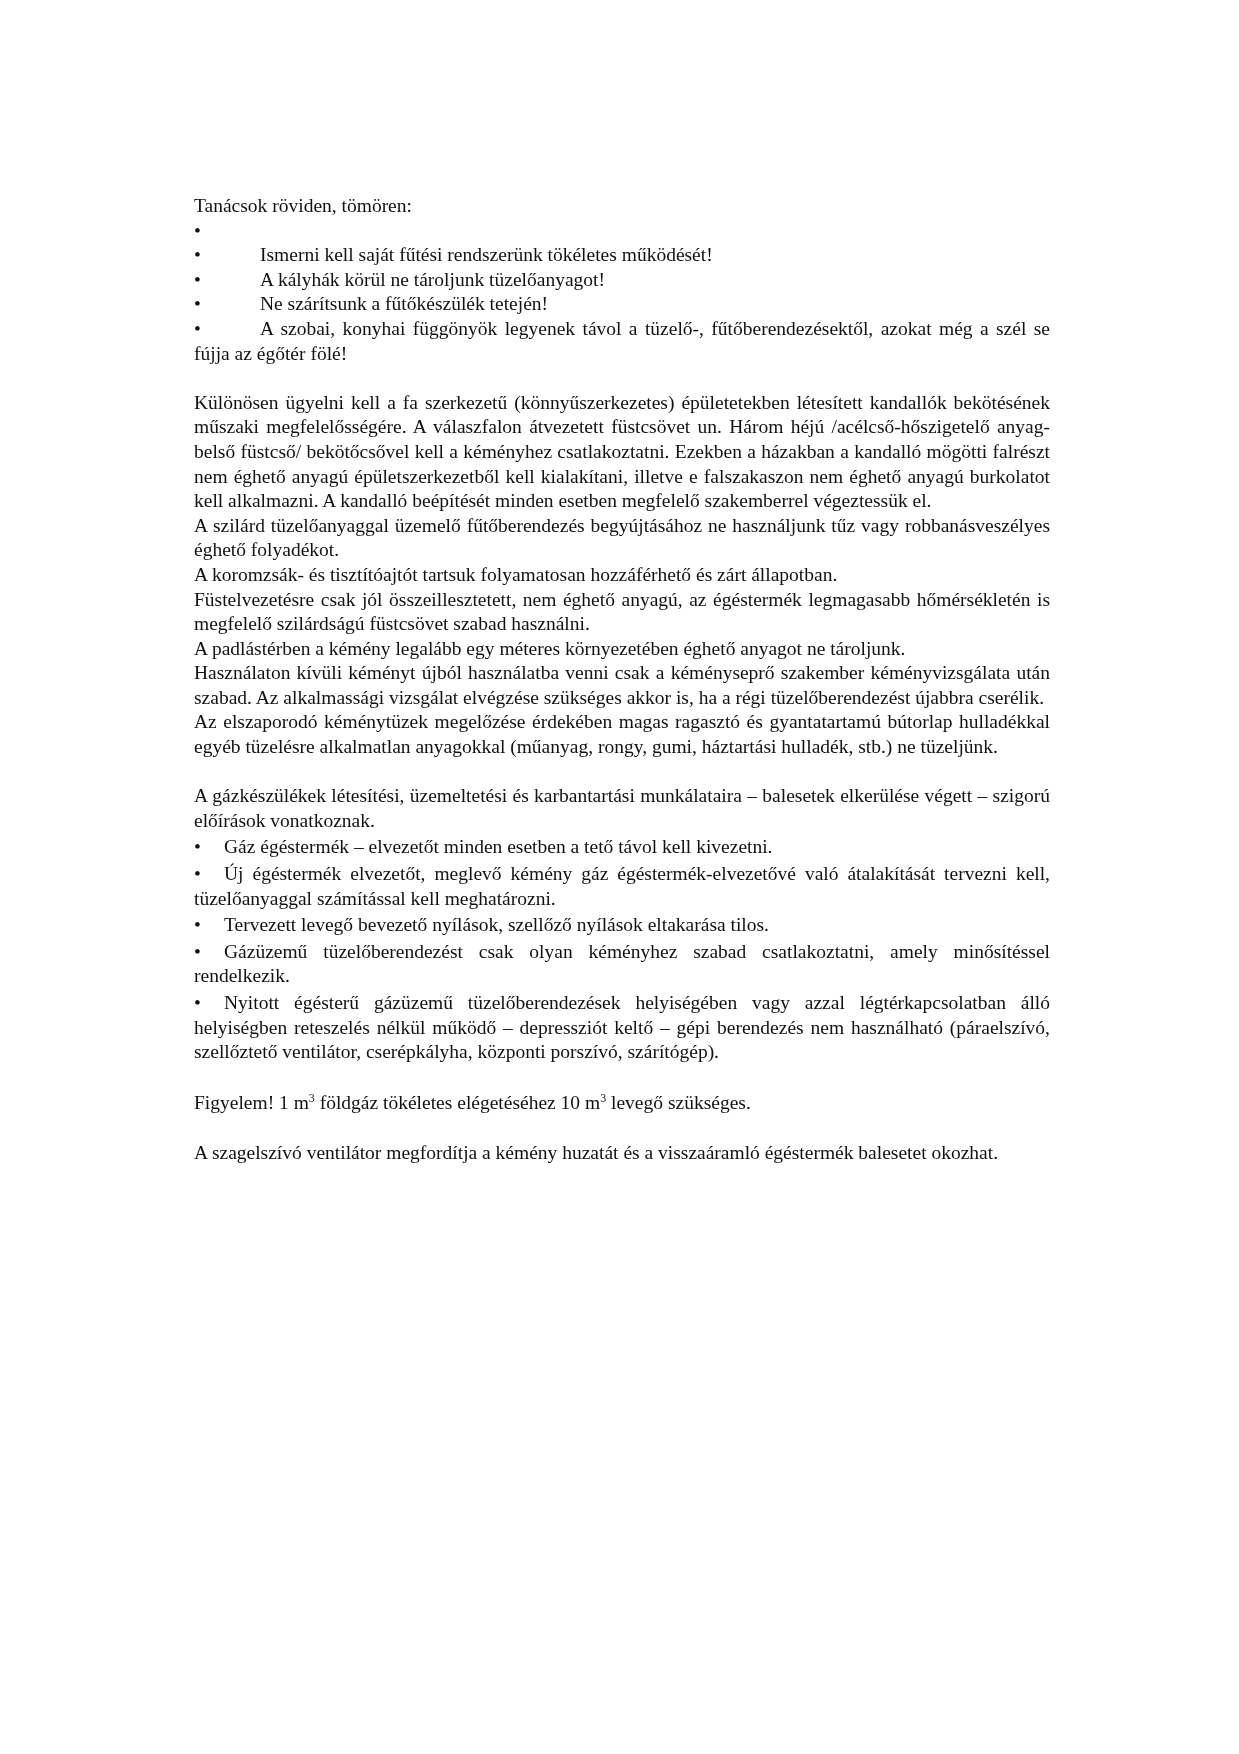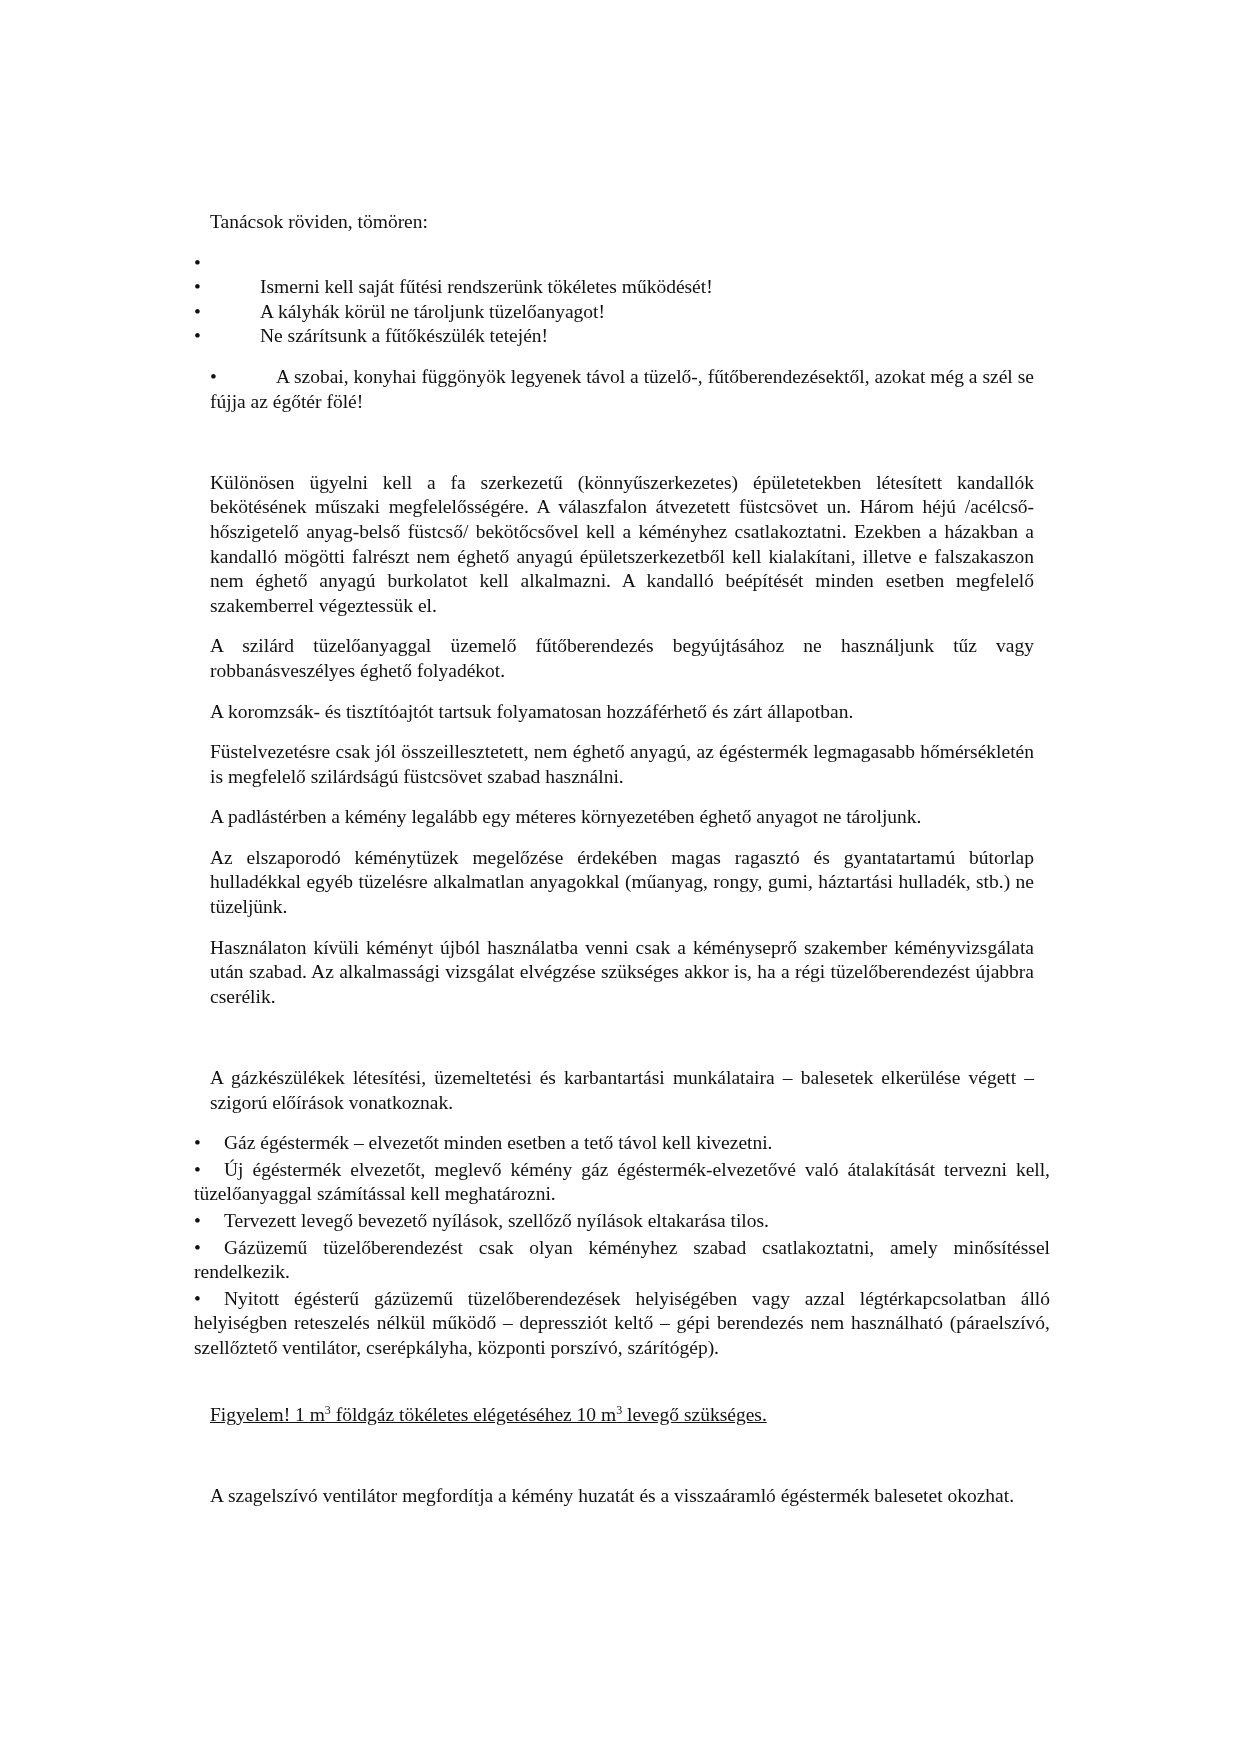--- a/index.html
+++ b/index.html
@@ -2,31 +2,31 @@
 <html><head>
 <meta charset="utf-8">
 <style>
   html, body { margin: 0; padding: 0; background: #ffffff; }
   body { width: 1239px; height: 1754px; position: relative; overflow: hidden; }
   .page {
     position: absolute; left: 194px; top: 194px; width: 856px;
     font-family: "Liberation Serif", "DejaVu Serif", serif;
     font-size: 19.5px; line-height: 24.6px; color: #111;
   }
-  p { margin: 16px; }
+  p { margin: 0; }
   .just { text-align: justify; }
   .gap { height: 24.6px; }
   .b1 { display: flex; }
   .b1 .dot { width: 66px; flex: none; }
   .b1-wrap { text-indent: 0; }
   .b1-wrap .dot { display: inline-block; width: 66px; }
   .b2 { margin: 2px 0; }
   .b2 .dot { display: inline-block; width: 30px; }
   .bold { font-weight: normal; }
-  .underline { text-decoration: underline; }
+  .underline { }
   sup { font-size: 12px; line-height: 0; }
 </style>
 </head>
 <body>
 
 <div class="page">
 
   <p>Tanácsok röviden, tömören:</p>
 
   <div>
@@ -49,22 +49,22 @@
   </div>
 
   <div class="gap"></div>
 
   <div>
     <p class="just">Különösen ügyelni kell a fa szerkezetű (könnyűszerkezetes) épületetekben létesített kandallók bekötésének műszaki megfelelősségére. A válaszfalon átvezetett füstcsövet un. Három héjú /acélcső-hőszigetelő anyag-belső füstcső/ bekötőcsővel kell a kéményhez csatlakoztatni. Ezekben a házakban a kandalló mögötti falrészt nem éghető anyagú épületszerkezetből kell kialakítani, illetve e falszakaszon nem éghető anyagú burkolatot kell alkalmazni.  A kandalló beépítését minden esetben megfelelő szakemberrel végeztessük el.</p>
     <p class="just">A szilárd tüzelőanyaggal üzemelő fűtőberendezés begyújtásához ne használjunk tűz vagy robbanásveszélyes éghető folyadékot.</p>
     <p class="just">A koromzsák- és tisztítóajtót tartsuk folyamatosan hozzáférhető és zárt állapotban.</p>
     <p class="just">Füstelvezetésre csak jól összeillesztetett, nem éghető anyagú, az égéstermék legmagasabb hőmérsékletén is megfelelő szilárdságú füstcsövet szabad használni.</p>
     <p class="just">A padlástérben a kémény legalább egy méteres környezetében éghető anyagot ne tároljunk.</p>
+    <p class="just">Használaton kívüli kéményt újból használatba venni csak a kéményseprő szakember kéményvizsgálata után szabad. Az alkalmassági vizsgálat elvégzése szükséges akkor is, ha a régi tüzelőberendezést újabbra cserélik.</p>
     <p class="just">Az elszaporodó kéménytüzek megelőzése érdekében magas ragasztó és gyantatartamú bútorlap hulladékkal egyéb tüzelésre alkalmatlan anyagokkal (műanyag, rongy, gumi, háztartási hulladék, stb.) ne tüzeljünk.</p>
-    <p class="just">Használaton kívüli kéményt újból használatba venni csak a kéményseprő szakember kéményvizsgálata után szabad. Az alkalmassági vizsgálat elvégzése szükséges akkor is, ha a régi tüzelőberendezést újabbra cserélik.</p>
   </div>
 
   <div class="gap"></div>
 
   <div>
     <p class="just">A gázkészülékek létesítési, üzemeltetési és karbantartási munkálataira – balesetek elkerülése végett – szigorú előírások vonatkoznak.</p>
 
     <p class="b2 just"><span class="dot">•</span><span class="bold">Gáz égéstermék – elvezetőt</span><span> minden esetben a tető távol kell kivezetni.</span></p>
 
     <p class="b2 just"><span class="dot">•</span><span>Új égéstermék elvezetőt, meglevő kémény gáz égéstermék-elvezetővé való átalakítását tervezni kell, tüzelőanyaggal számítással kell meghatározni.</span></p>

